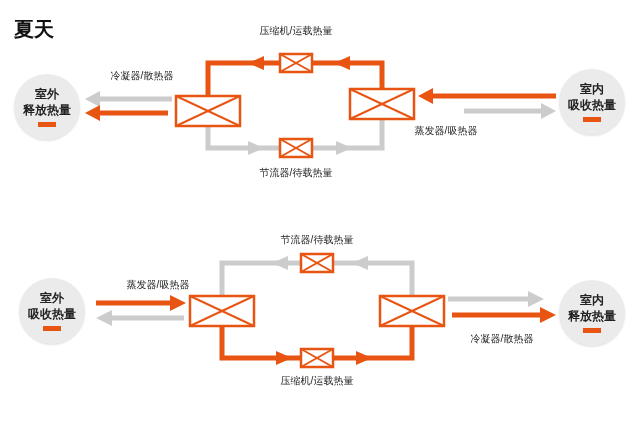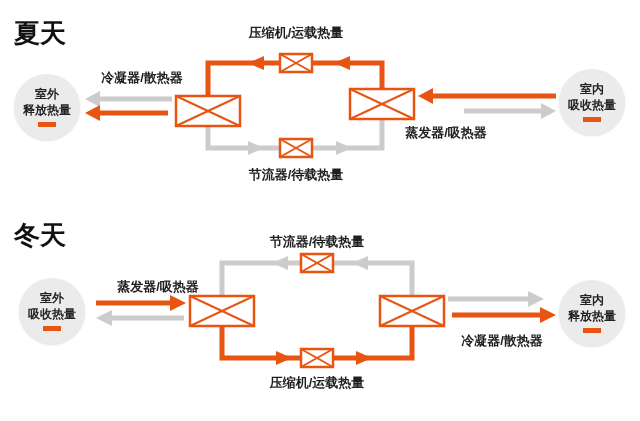--- a/index.html
+++ b/index.html
@@ -6,26 +6,26 @@
   .canvas{
     position:relative;
     width:640px;height:421px;
     background:#ffffff;
     overflow:hidden;
     font-family:"Liberation Sans","DejaVu Sans",sans-serif;
   }
   .gfx{position:absolute;left:0;top:0;}
   .season-title{
     position:absolute;
-    font-size:26px;font-weight:700;color:#111;
+    font-size:20px;font-weight:700;color:#111;
     white-space:nowrap;
   }
   .lbl{
     position:absolute;
-    font-size:13px;font-weight:700;color:#1f1f1f;
+    font-size:10px;font-weight:400;color:#1f1f1f;
     white-space:nowrap;
     transform:translateX(-50%);
   }
   .env-circle{
     position:absolute;
     width:66px;height:66px;border-radius:50%;
     background:#ebebeb;
     display:flex;flex-direction:column;align-items:center;justify-content:center;
     box-shadow:0 1px 2px rgba(0,0,0,0.12);
     text-align:right;
@@ -152,21 +152,20 @@
     <span class="line">释放热量</span>
     <span class="bar"></span>
   </div>
 
   <div class="env-circle" style="left:559px;top:69px;">
     <span class="line">室内</span>
     <span class="line">吸收热量</span>
     <span class="bar"></span>
   </div>
 
-  <div class="season-title" style="left:14px;top:218px;">冬天</div>
 
   <div class="lbl" style="left:317px;top:233px;">节流器/待载热量</div>
   <div class="lbl" style="left:158px;top:278px;">蒸发器/吸热器</div>
   <div class="lbl" style="left:502px;top:332px;">冷凝器/散热器</div>
   <div class="lbl" style="left:317px;top:374px;">压缩机/运载热量</div>
 
   <div class="env-circle" style="left:19px;top:278px;">
     <span class="line">室外</span>
     <span class="line">吸收热量</span>
     <span class="bar"></span>

